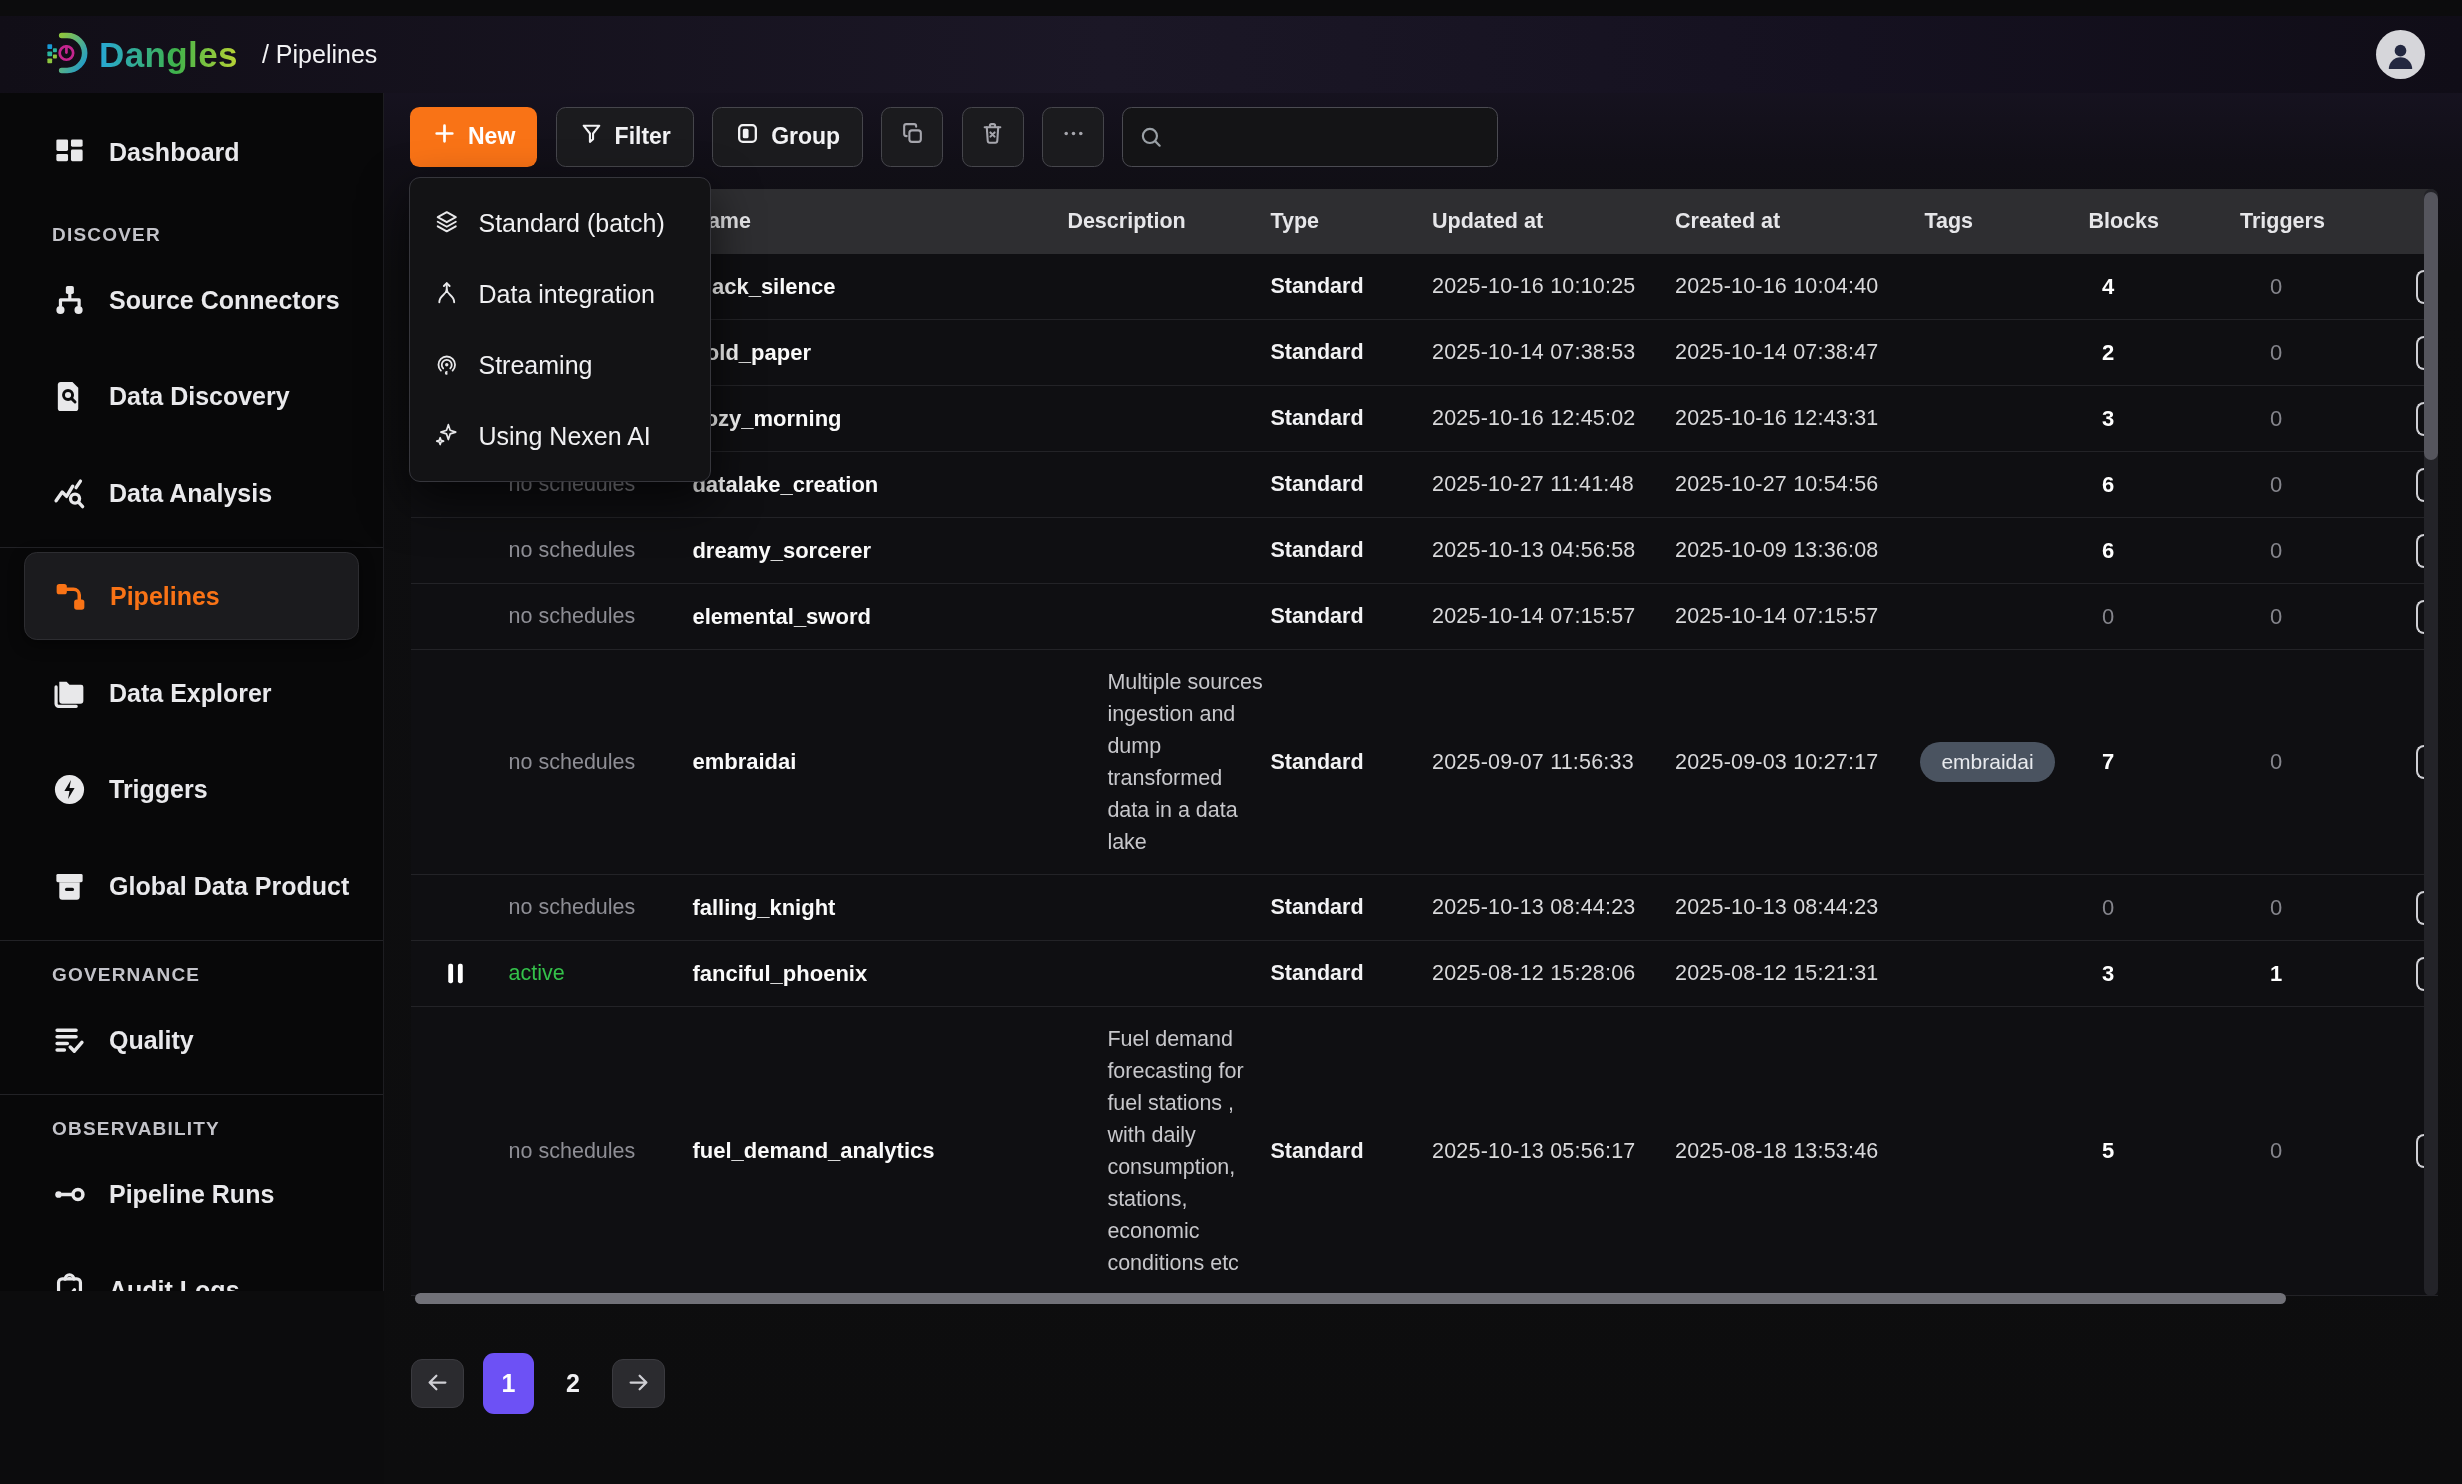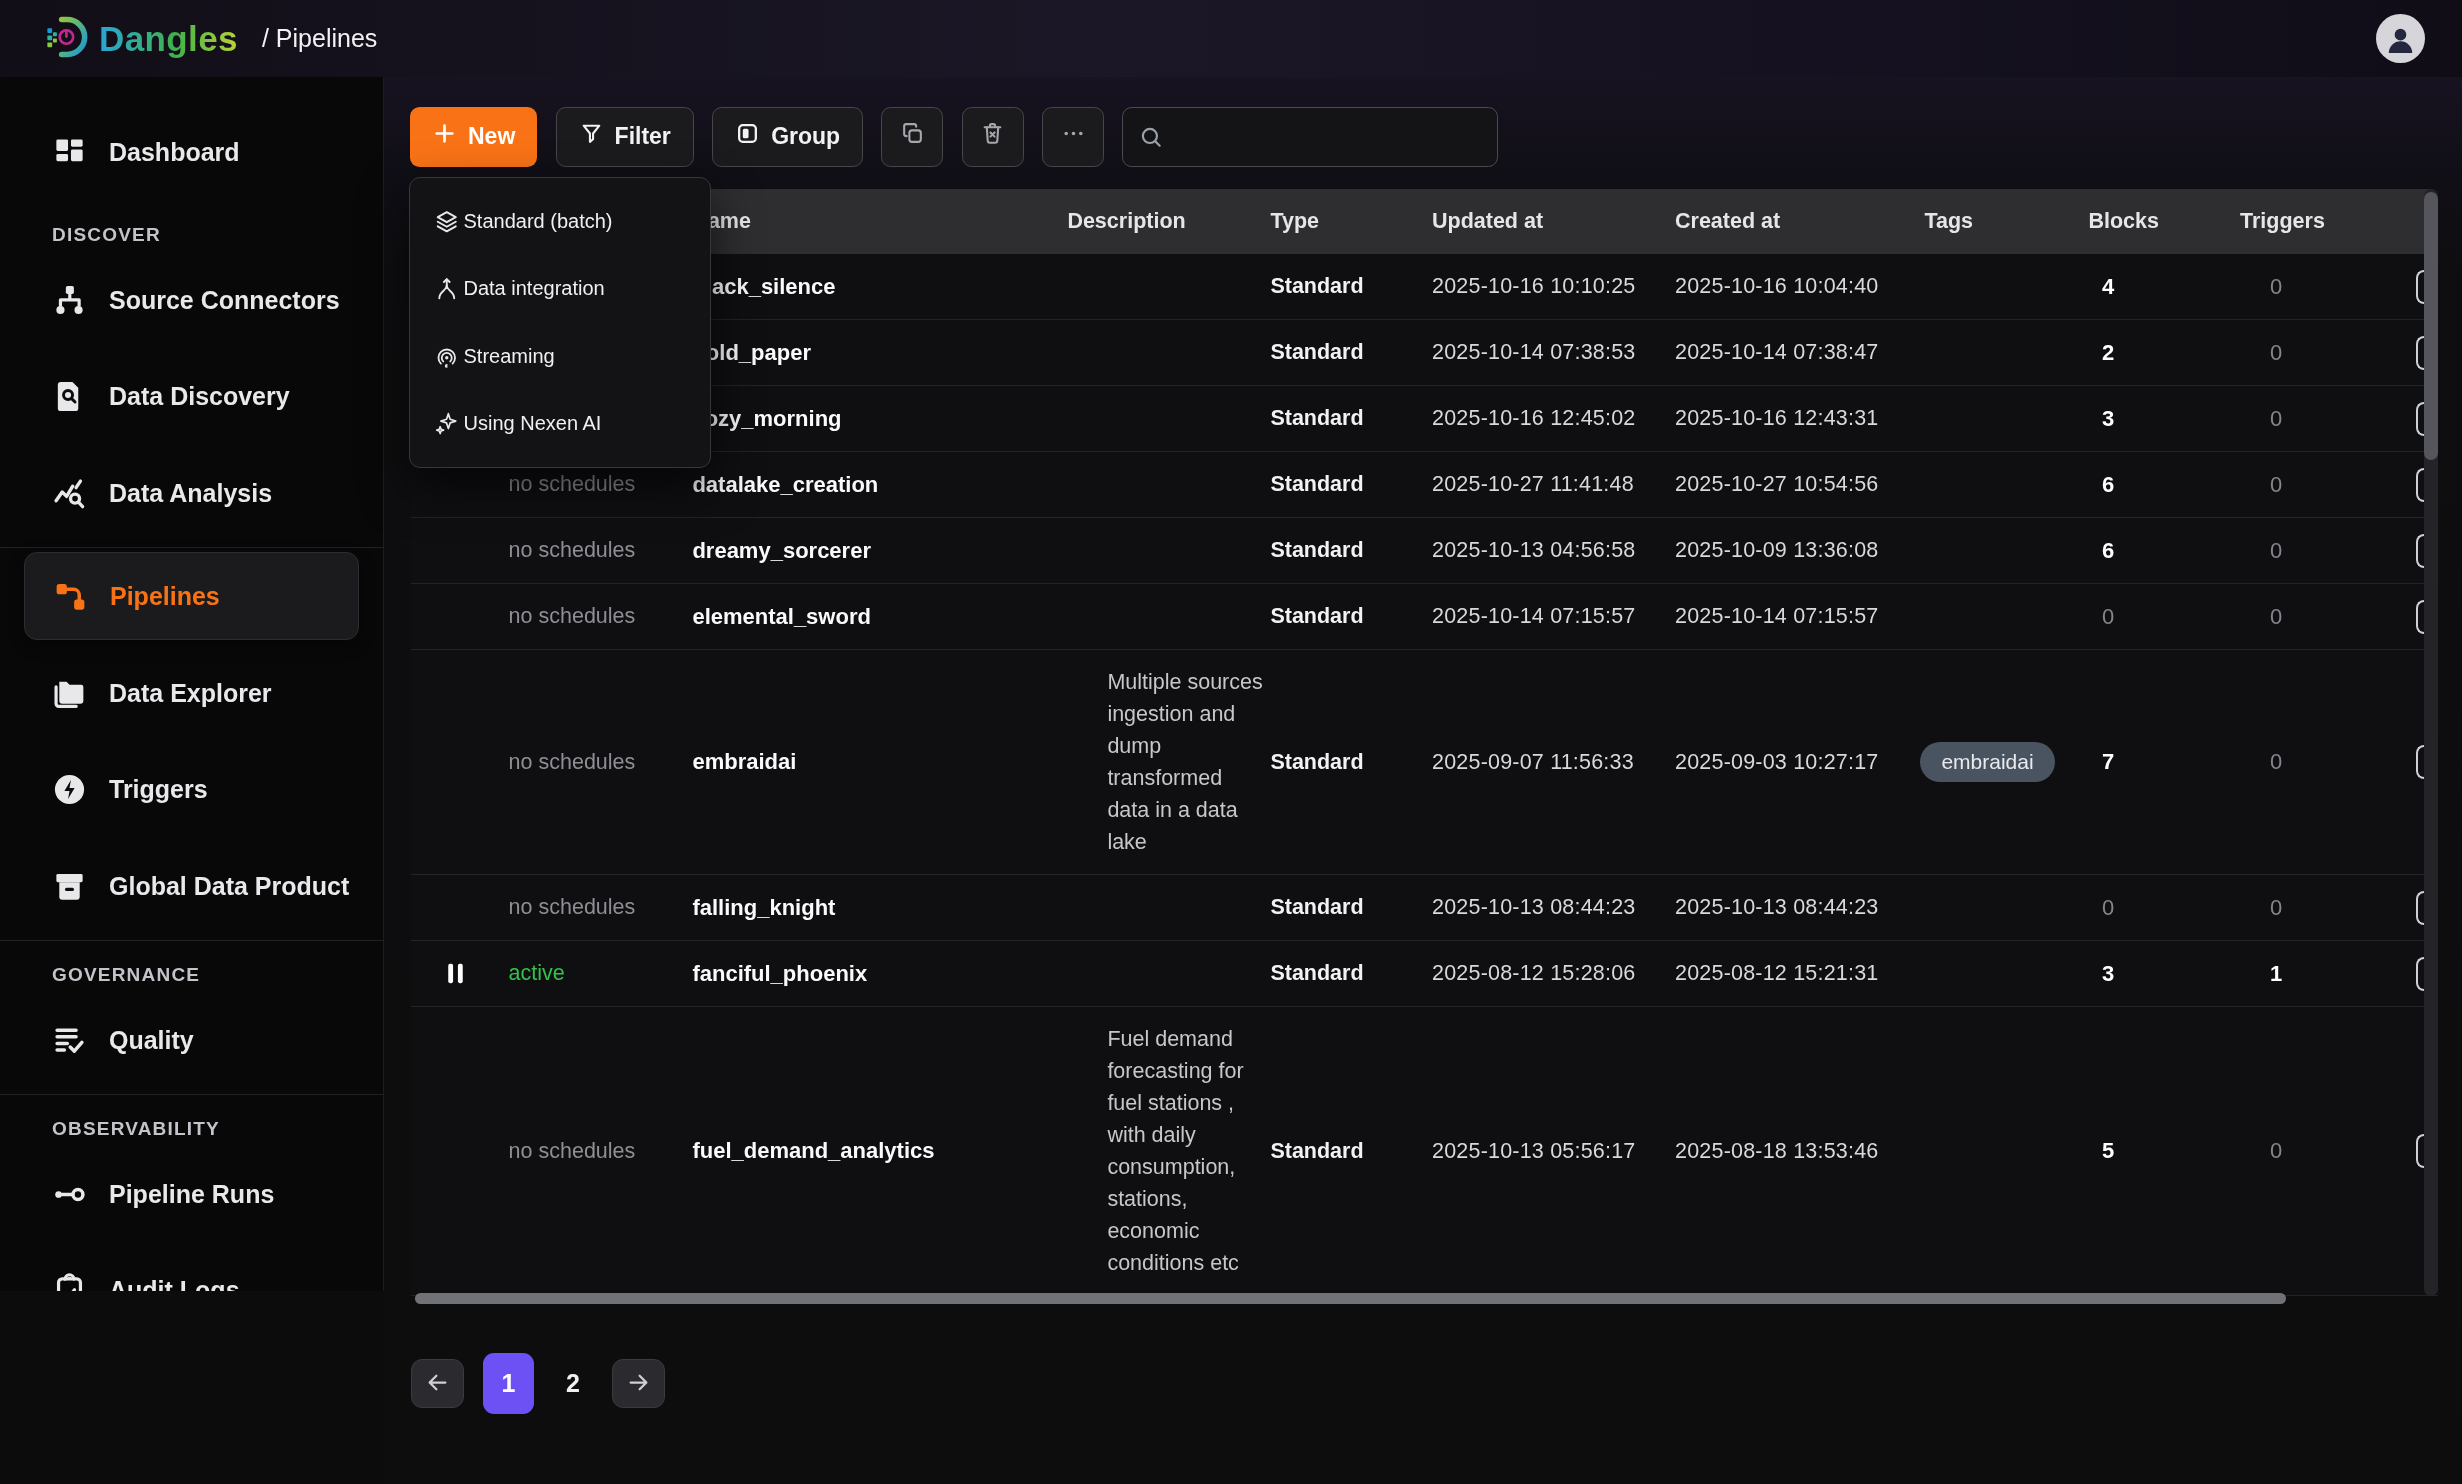--- a/index.html
+++ b/index.html
@@ -1,20 +1,20 @@
 <!DOCTYPE html>
 <html style="font-size:12.8px"><head>
 <meta charset="utf-8">
 <style>
   * { margin:0; padding:0; box-sizing:border-box; }
   html,body { width:2462px; height:1484px; background:#0c0c0d; overflow:hidden;
               font-family:"Liberation Sans","DejaVu Sans",sans-serif; }
 
   
-  .topbar { position:absolute; left:0; top:0; width:2462px; height:77px;
+  .topbar { position:absolute; left:0; top:16px; width:2462px; height:77px;
     background:linear-gradient(90deg,#110e17 0%,#1b1726 45%,#151120 75%,#100d17 100%);
     display:flex; align-items:center; padding:0 37px 0 45px; z-index:60; }
   .brand { display:flex; align-items:center; gap:8px; cursor:pointer; }
   .brand-text { font-size:35px; font-weight:800; letter-spacing:0.4px; color:#5cb83c;
     background:linear-gradient(90deg,#27a7d6 0%,#3fb24b 55%,#b9d335 100%);
     -webkit-background-clip:text; background-clip:text; -webkit-text-fill-color:transparent; }
   .crumb { margin-left:24px; font-size:25px; font-weight:500; color:#f2f2f4; }
   .avatar { margin-left:auto; width:49px; height:49px; border-radius:50%; background:#d6d6da;
     display:flex; align-items:center; justify-content:center; cursor:pointer; }
   .avatar svg { width:35px; height:35px; color:#232840; margin-top:4.8px; }
@@ -51,22 +51,22 @@
   .searchbox input { width:100%; height:100%; background:#141416; border:1.6px solid #4b4b52;
     border-radius:9.6px; color:#e8e8ea; font-size:22px; padding:0 16px 0 53px; outline:none;
     font-family:inherit; }
   .searchbox .s-icon { position:absolute; left:16px; top:17px; width:26px; height:26px; color:#9aa0a6; }
   .searchbox .s-icon svg { width:26px; height:26px; }
 
   
   .menu { position:absolute; left:25px; top:100px; width:302px; background:#131315;
     border:0.8px solid #36363c; border-radius:11px; padding:9.6px 0; z-index:50;
     box-shadow:0 19px 48px rgba(0,0,0,.65); }
-  .menu-item { display:flex; align-items:center; gap:4px; padding:21px 24px;
-    font-size:20px; font-weight:500; color:#f0f0f2; cursor:pointer; }
+  .menu-item { display:flex; align-items:flex-start; gap:19px; padding:21px 24px;
+    font-size:25px; font-weight:500; color:#f0f0f2; cursor:pointer; }
   .menu-item .m-icon { width:25.5px; height:25.5px; color:#e8e8ea; flex:0 0 auto; }
   .m-icon svg { width:25.5px; height:25.5px; }
 
   
   .table-wrap { position:absolute; left:27px; top:112px; width:2027px; }
   .t-grid { display:grid;
     grid-template-columns:88px 183px 379px 199px 168px 243px 243px 160px 112px 168px auto;
     align-items:center; }
   .t-head { background:#2e2e31; border-radius:8px 8px 0 0; height:65px;
     color:#ffffff; font-size:21.5px; font-weight:700; }

